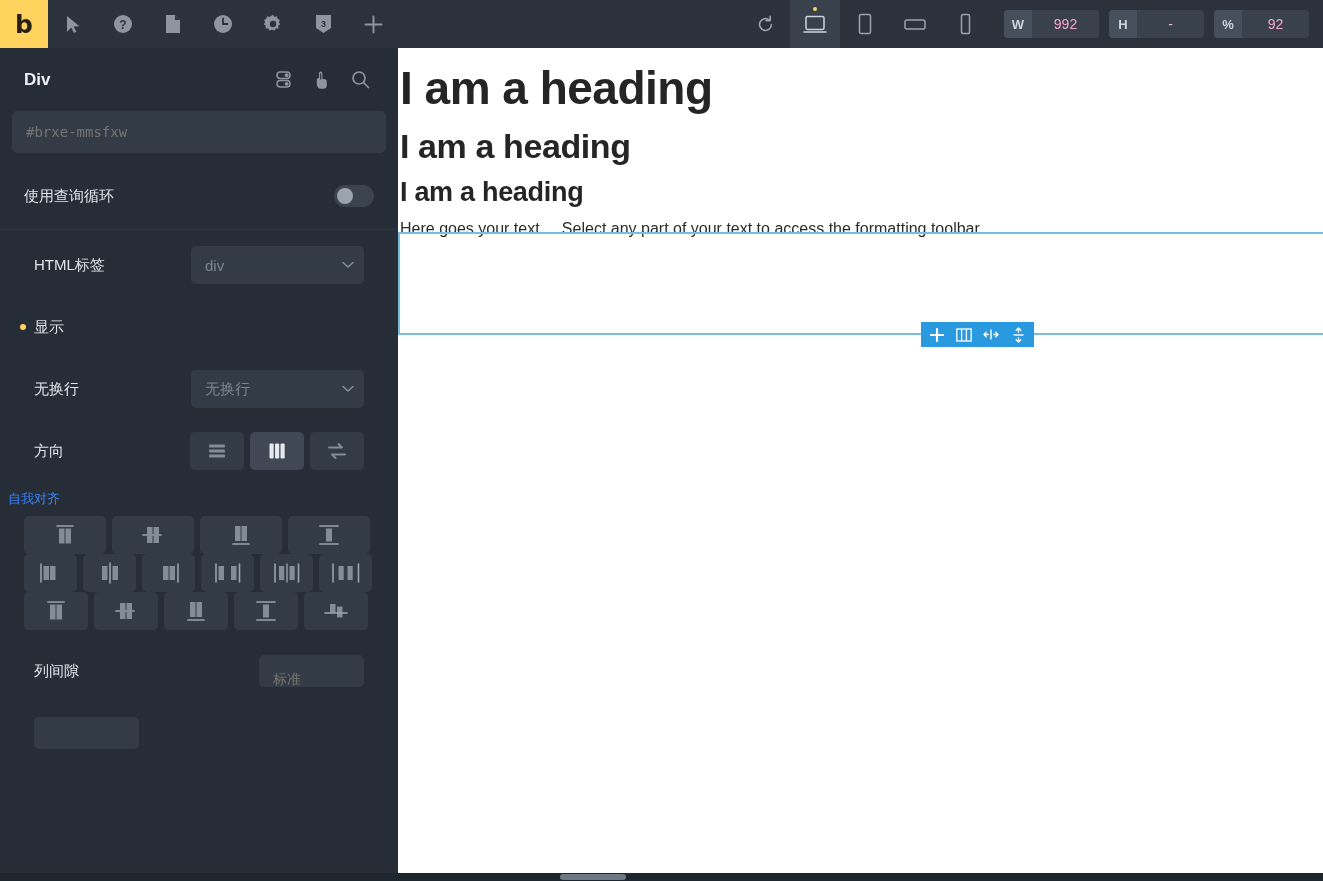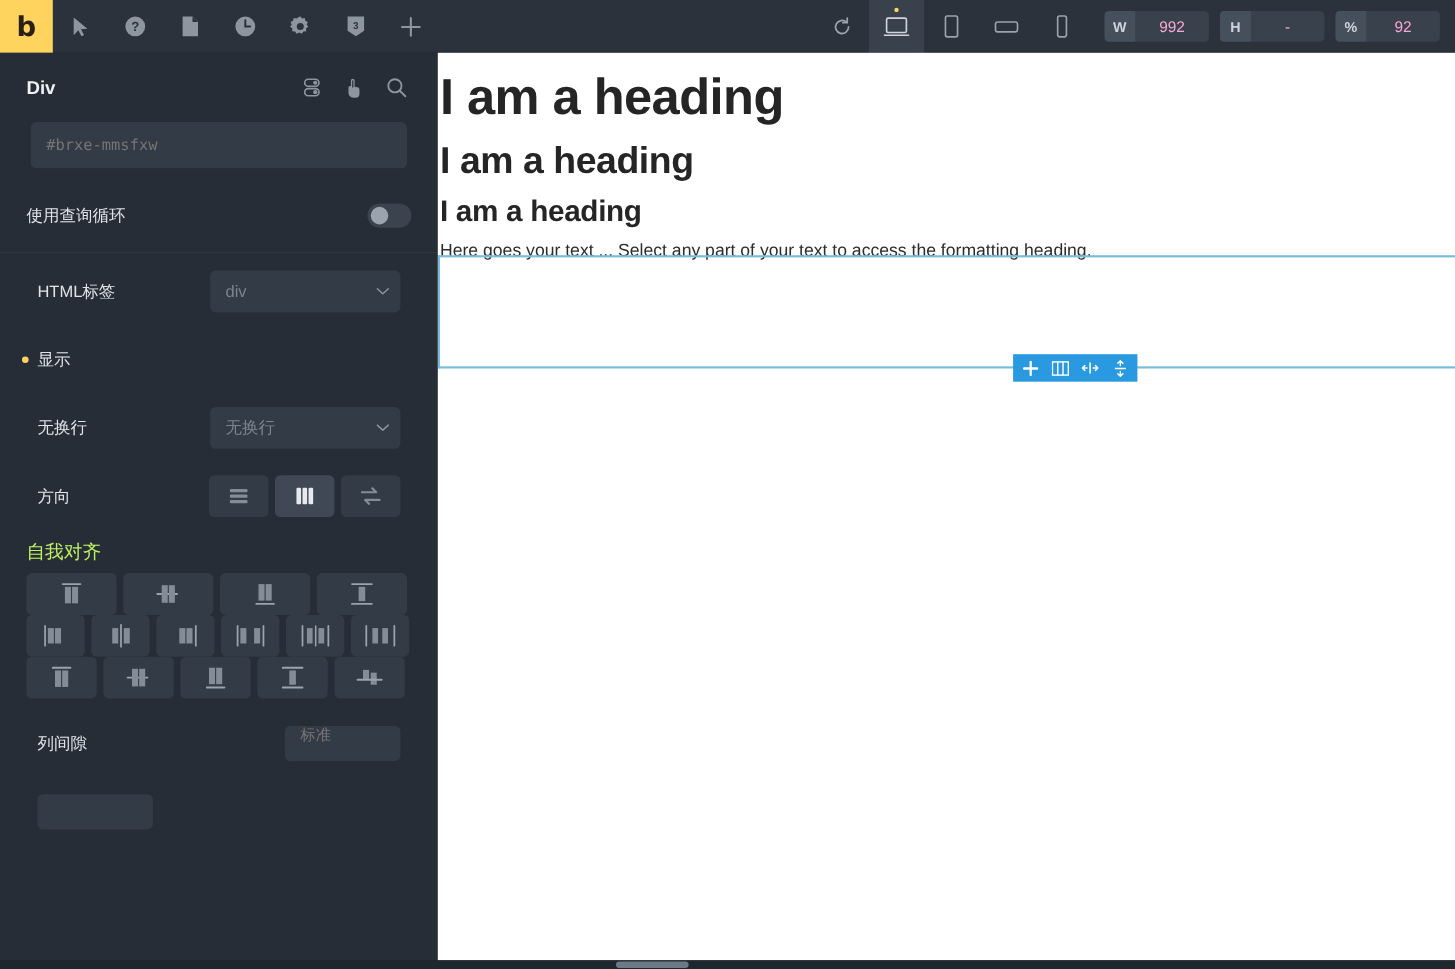--- a/index.html
+++ b/index.html
@@ -79,21 +79,21 @@
     padding: 0 24px;
   }
   .panel-title {
     font-size: 17px; font-weight: bold; color: #eef1f5;
     flex: 1;
   }
   .panel-head-icons { display: flex; align-items: center; gap: 10px; }
   .phi { width: 28px; height: 28px; display:flex; align-items:center; justify-content:center; cursor: pointer; }
 
   .id-field {
-    margin: 0 28px;
+    margin: 0 12px;
     height: 42px; border-radius: 5px;
     background: #333b46;
     display: flex; align-items: center;
     padding: 0 14px;
   }
   .id-field input {
     width: 100%; background: transparent; border: none; outline: none;
     color: #9aa3ae; font-size: 14px;
     font-family: "DejaVu Sans Mono", monospace;
   }
@@ -156,29 +156,29 @@
   .btn-group { display: flex; gap: 6px; }
   .gbtn {
     height: 38px; border-radius: 5px;
     background: #333b46;
     display: flex; align-items: center; justify-content: center;
     cursor: pointer;
   }
   .gbtn.active { background: #3f4854; }
 
   .sec-label {
-    font-size: 17px; color: #bef264;
-    padding: 0 24px; margin-top: 14px; margin-bottom: 8px;
+    font-size: 13px; color: #3b82f6;
+    padding: 0 8px; margin-top: 14px; margin-bottom: 8px;
   }
   .sec-btns { padding: 0 24px; display: flex; gap: 6px; }
 
   .txt-field {
     width: 105px; height: 32px; border-radius: 5px;
     background: #333b46;
-    display: flex; align-items: flex-start; padding: 0 14px;
+    display: flex; align-items: flex-end; padding: 0 14px;
   }
   .txt-field input {
     width: 100%; background: transparent; border: none; outline: none;
     color: #7c848f; font-size: 14px;
     font-family: "Liberation Sans", sans-serif;
   }
 
   
   #canvas {
     position: absolute; top: 48px; left: 398px;
@@ -558,21 +558,21 @@
       
     </div>
   </div>
 
 </div>
 
 <div id="canvas">
   <h1 class="h-one">I am a heading</h1>
   <h2 class="h-two">I am a heading</h2>
   <h3 class="h-three">I am a heading</h3>
-  <p class="para">Here goes your text ... Select any part of your text to access the formatting heading.</p>
+  <p class="para">Here goes your text ... Select any part of your text to access the formatting toolbar.</p>
 
   <div class="sel-div"></div>
 
   <div class="float-tb">
     <div class="ftb-btn">
       <svg width="14" height="14" viewBox="0 0 14 14">
           <path d="M7 1 V13 M1 7 H13" stroke="#ffffff" stroke-width="2.1" stroke-linecap="round"></path>
         </svg>
     </div>
     <div class="ftb-btn">

